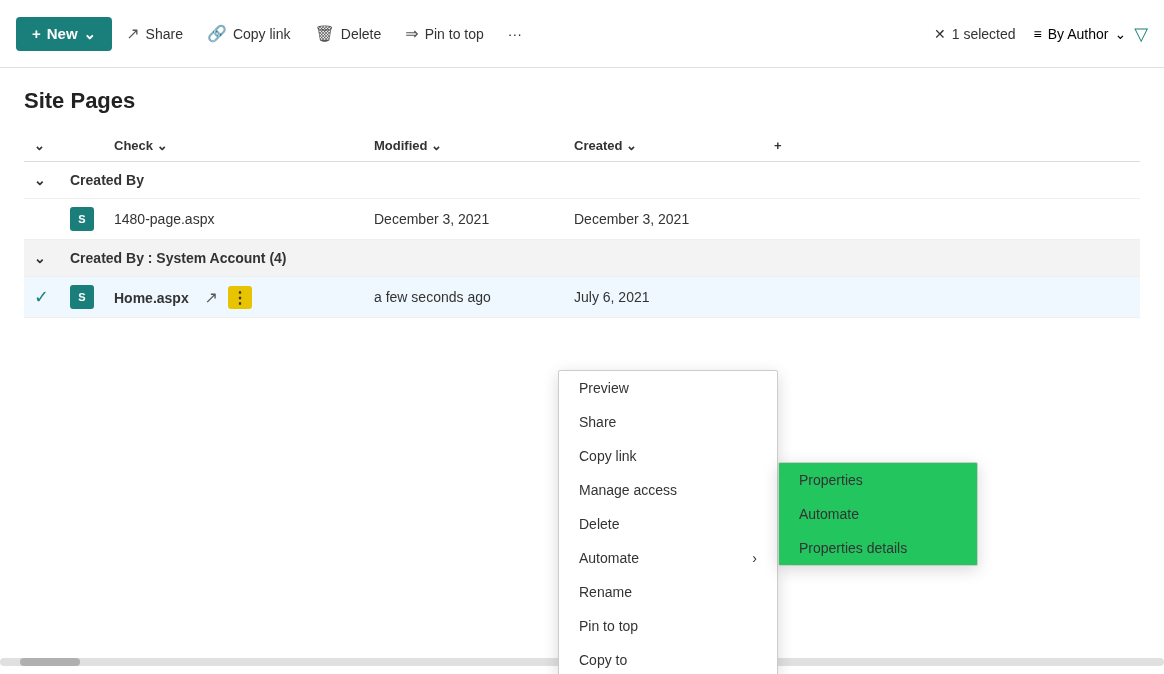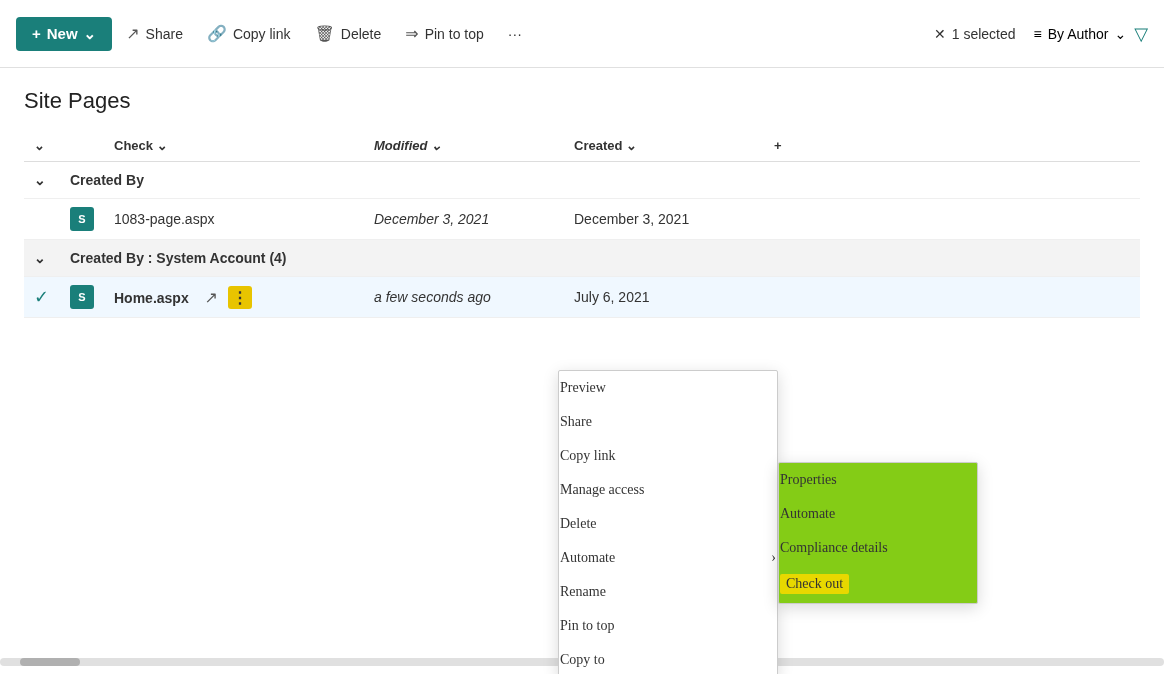--- a/index.html
+++ b/index.html
@@ -82,21 +82,21 @@
       font-size: 18px;
       color: #1a7f7a;
     }
 
     
     .main-content {
       padding: 20px 24px;
     }
     .page-title {
       font-size: 22px;
-      font-weight: 400;
+      font-weight: 700;
       color: #222;
       margin-bottom: 16px;
     }
 
     
     .file-table {
       width: 100%;
       border-collapse: collapse;
     }
     .file-table th {
@@ -160,58 +160,57 @@
     }
     .kebab-active {
       background: #e8c400;
       border-radius: 3px;
       color: #333;
       font-weight: 700;
     }
     .col-check { width: 36px; }
     .col-icon { width: 36px; }
     .col-name { width: 260px; }
-    .col-modified { width: 200px; font-style: italic; }
+    .col-modified { width: 200px; }
     .col-created { width: 200px; }
 
     
     .dropdown-primary {
       position: absolute;
       top: 370px;
       left: 558px;
       width: 220px;
       background: #fff;
       border: 1px solid #ccc;
       box-shadow: 0 4px 16px rgba(0,0,0,0.15);
       z-index: 100;
       border-radius: 2px;
     }
     .dropdown-item {
-      padding: 9px 1px;
+      padding: 9px 20px;
       cursor: pointer;
       font-size: 14px;
       color: #333;
       display: flex;
       align-items: center;
       justify-content: space-between;
-      font-family: Liberation Serif, serif;
     }
     .highlight-yellow {
       background: #e8d800;
       padding: 2px 6px;
       border-radius: 2px;
       color: #333;
     }
 
     .dropdown-secondary {
       position: absolute;
       top: 462px;
       left: 778px;
       width: 200px;
-      background: #84cc16;
+      background: #22c55e;
       border: 1px solid #ccc;
       box-shadow: 0 4px 16px rgba(0,0,0,0.15);
       z-index: 101;
       border-radius: 2px;
     }
 
     
     .scroll-area {
       height: 8px;
       background: #e0e0e0;
@@ -316,21 +315,21 @@
           <strong>Created By</strong>
         </td>
       </tr>
 
       <tr class="table-row">
         <td class="col-check"></td>
         <td class="col-icon">
           <span class="file-icon">S</span>
         </td>
         <td class="col-name">
-          <span>1083-page.aspx</span>
+          <span>1480-page.aspx</span>
         </td>
         <td class="col-modified">December 3, 2021</td>
         <td class="col-created">December 3, 2021</td>
         <td></td>
       </tr>
 
       <tr class="group-header group-header-system">
         <td><span>⌄</span></td>
         <td colspan="5">
           <strong>Created By : System Account (4)</strong>
@@ -392,22 +391,19 @@
 </div>
 
 <div class="dropdown-secondary">
   <div class="dropdown-item">
     <span>Properties</span>
   </div>
   <div class="dropdown-item">
     <span>Automate</span>
   </div>
   <div class="dropdown-item">
-    <span>Compliance details</span>
-  </div>
-  <div class="dropdown-item">
-    <span class="highlight-yellow">Check out</span>
+    <span>Properties details</span>
   </div>
 </div>
 
 <div class="scroll-area">
   <div class="scroll-thumb"></div>
 </div>
 
 </body></html>

